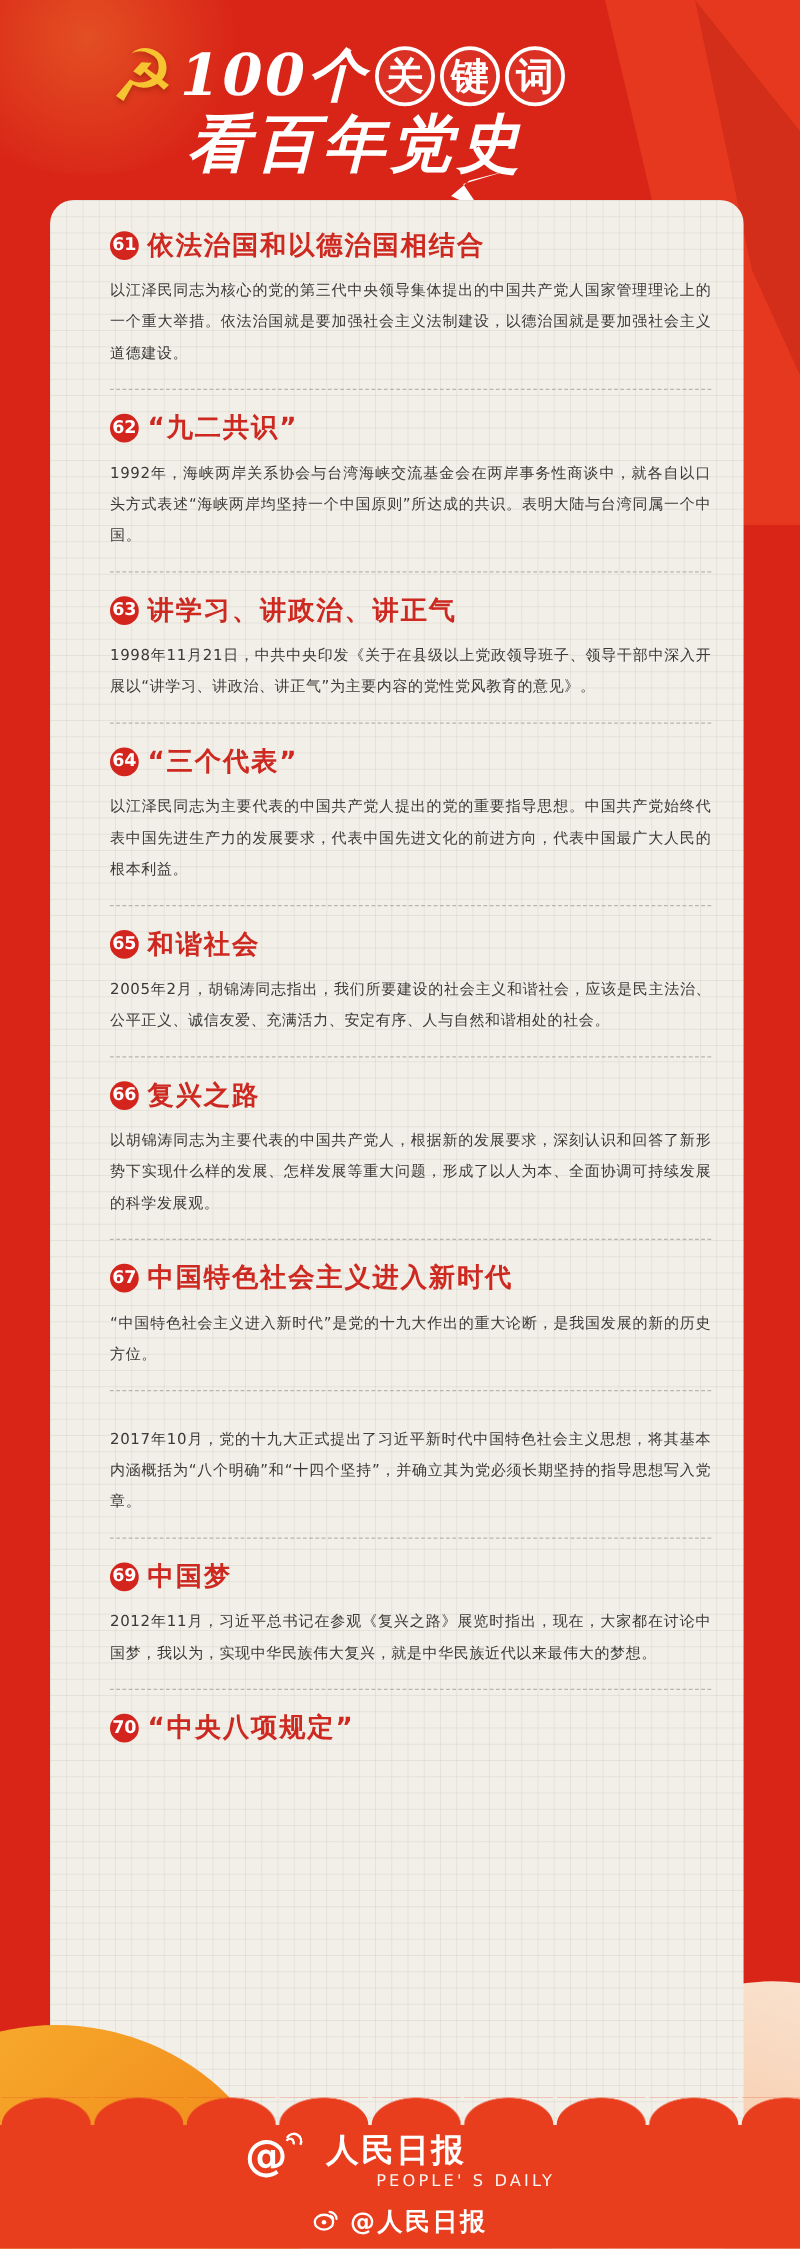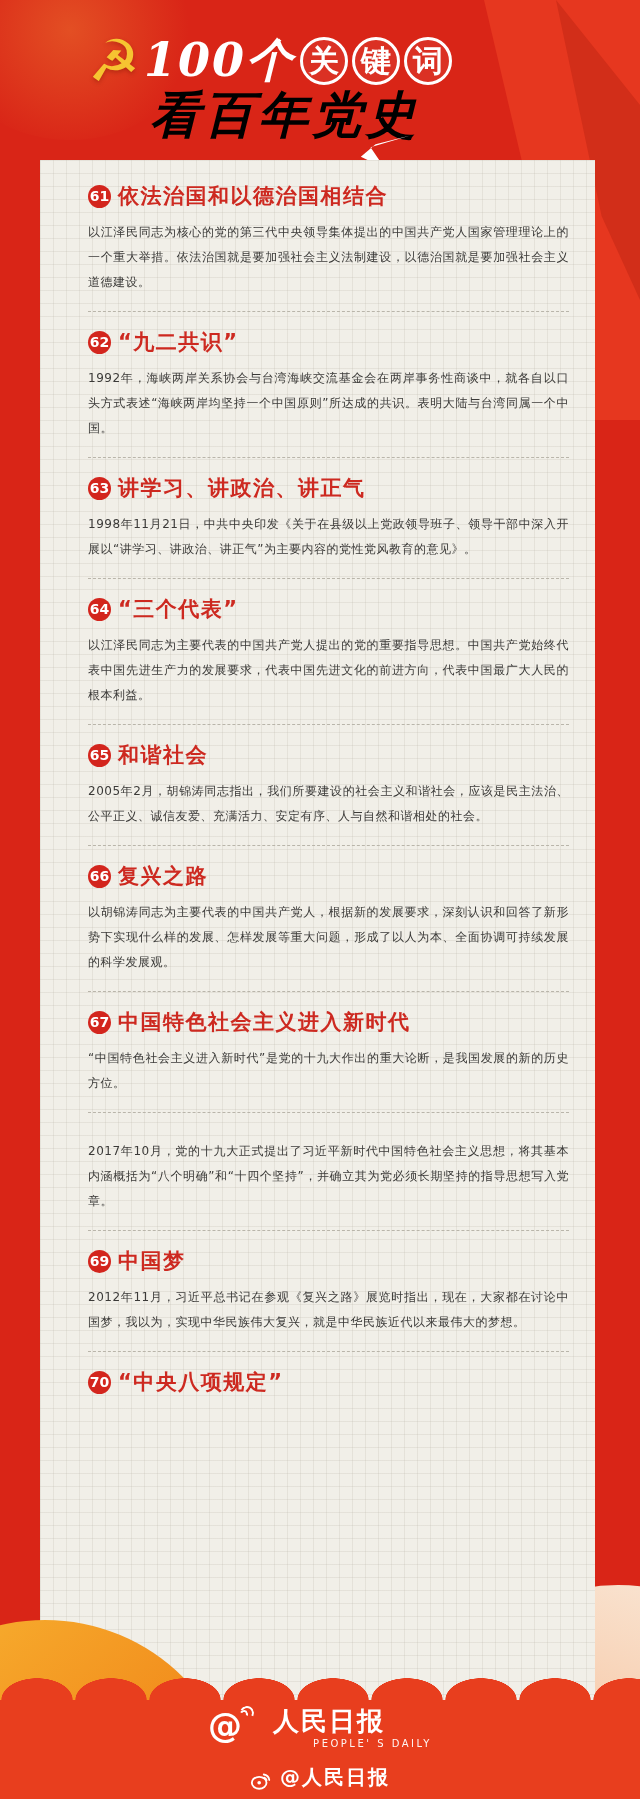--- a/index.html
+++ b/index.html
@@ -29,35 +29,36 @@
     font-size:46px; letter-spacing:2px; }
   .circled { display:flex; gap:4px; margin-left:6px; }
   .circled .c {
     width:48px; height:48px; border-radius:50%; border:3px solid #ffffff;
     display:flex; align-items:center; justify-content:center;
     font-size:30px; font-weight:bold; color:#fff; background:rgba(255,255,255,.06);
     font-family:"DejaVu Serif", serif;
   }
   .title-row2 { position:absolute; left:150px; top:82px;
     font-family:"DejaVu Serif", serif; font-weight:bold; font-style:italic;
-    font-size:50px; letter-spacing:4px; color:#000000; }
+    font-size:50px; letter-spacing:4px; color:#ffffff; }
   .arrow-cursor { position:absolute; left:362px; top:132px; width:46px; height:36px;
     background:#fff; clip-path:polygon(100% 0, 18% 48%, 55% 100%, 0 78%, 28% 38%);
     transform:rotate(8deg); }
 
   
   .card {
     position:absolute; left:40px; right:45px; top:160px; bottom:0;
     background-color:#f1efe8;
     background-image:
       linear-gradient(rgba(190,186,172,.25) 1px, transparent 1px),
       linear-gradient(90deg, rgba(190,186,172,.25) 1px, transparent 1px);
     background-size:13px 13px;
     overflow:hidden; z-index:1;
     padding:6px 26px 0 48px;
+    border-radius:19px;
   }
   .kw-item { padding-top:16px; border-bottom:1px dashed #b9b5aa; }
   .kw-item:last-child { border-bottom:none; }
   .kw-head { display:flex; align-items:center; }
   .kw-badge {
     flex:0 0 auto; width:23px; height:23px; border-radius:50%;
     background:#d3251d; color:#fff; font-size:14px; font-weight:bold;
     display:flex; align-items:center; justify-content:center; margin-right:7px;
   }
   .kw-title { color:#cd2920; font-size:21px; font-weight:bold; letter-spacing:1.5px; }
@@ -80,23 +81,23 @@
   .pd-logo { position:absolute; left:0; right:0; top:6px;
     display:flex; justify-content:center; align-items:flex-start; color:#fff; }
   .pd-at { font-size:34px; font-weight:bold; line-height:38px; }
   .pd-waves { position:relative; width:12px; height:38px; }
   .pd-waves i, .pd-waves b { position:absolute; border:2px solid #fff; border-radius:50%;
     border-left-color:transparent; border-bottom-color:transparent; transform:rotate(-18deg); }
   .pd-waves i { width:8px; height:8px; left:-2px; top:4px; }
   .pd-waves b { width:14px; height:14px; left:-2px; top:0; }
   .pd-text { display:flex; flex-direction:column; margin-left:19px; }
   .pd-name { font-size:26px; font-weight:bold; letter-spacing:2px; line-height:30px; }
-  .pd-sub { font-size:10px; letter-spacing:2.5px; margin-top:2px; opacity:.95;padding-left:40px; }
+  .pd-sub { font-size:13px; letter-spacing:2.5px; margin-top:2px; opacity:.95;padding-left:40px; }
   .weibo-row { position:absolute; left:0; right:0; bottom:8px;
-    display:flex; justify-content:center; align-items:flex-end; gap:8px; color:#fff; }
+    display:flex; justify-content:center; align-items:flex-start; gap:8px; color:#fff; }
   .weibo-icon { width:22px; height:22px; }
   .weibo-handle { font-size:20px; font-weight:bold; letter-spacing:2px; }
 </style>
 </head>
 <body>
 
 <div class="poster">
 
   <div class="poly poly-light-1"></div>
   <div class="poly poly-dark-1"></div>

